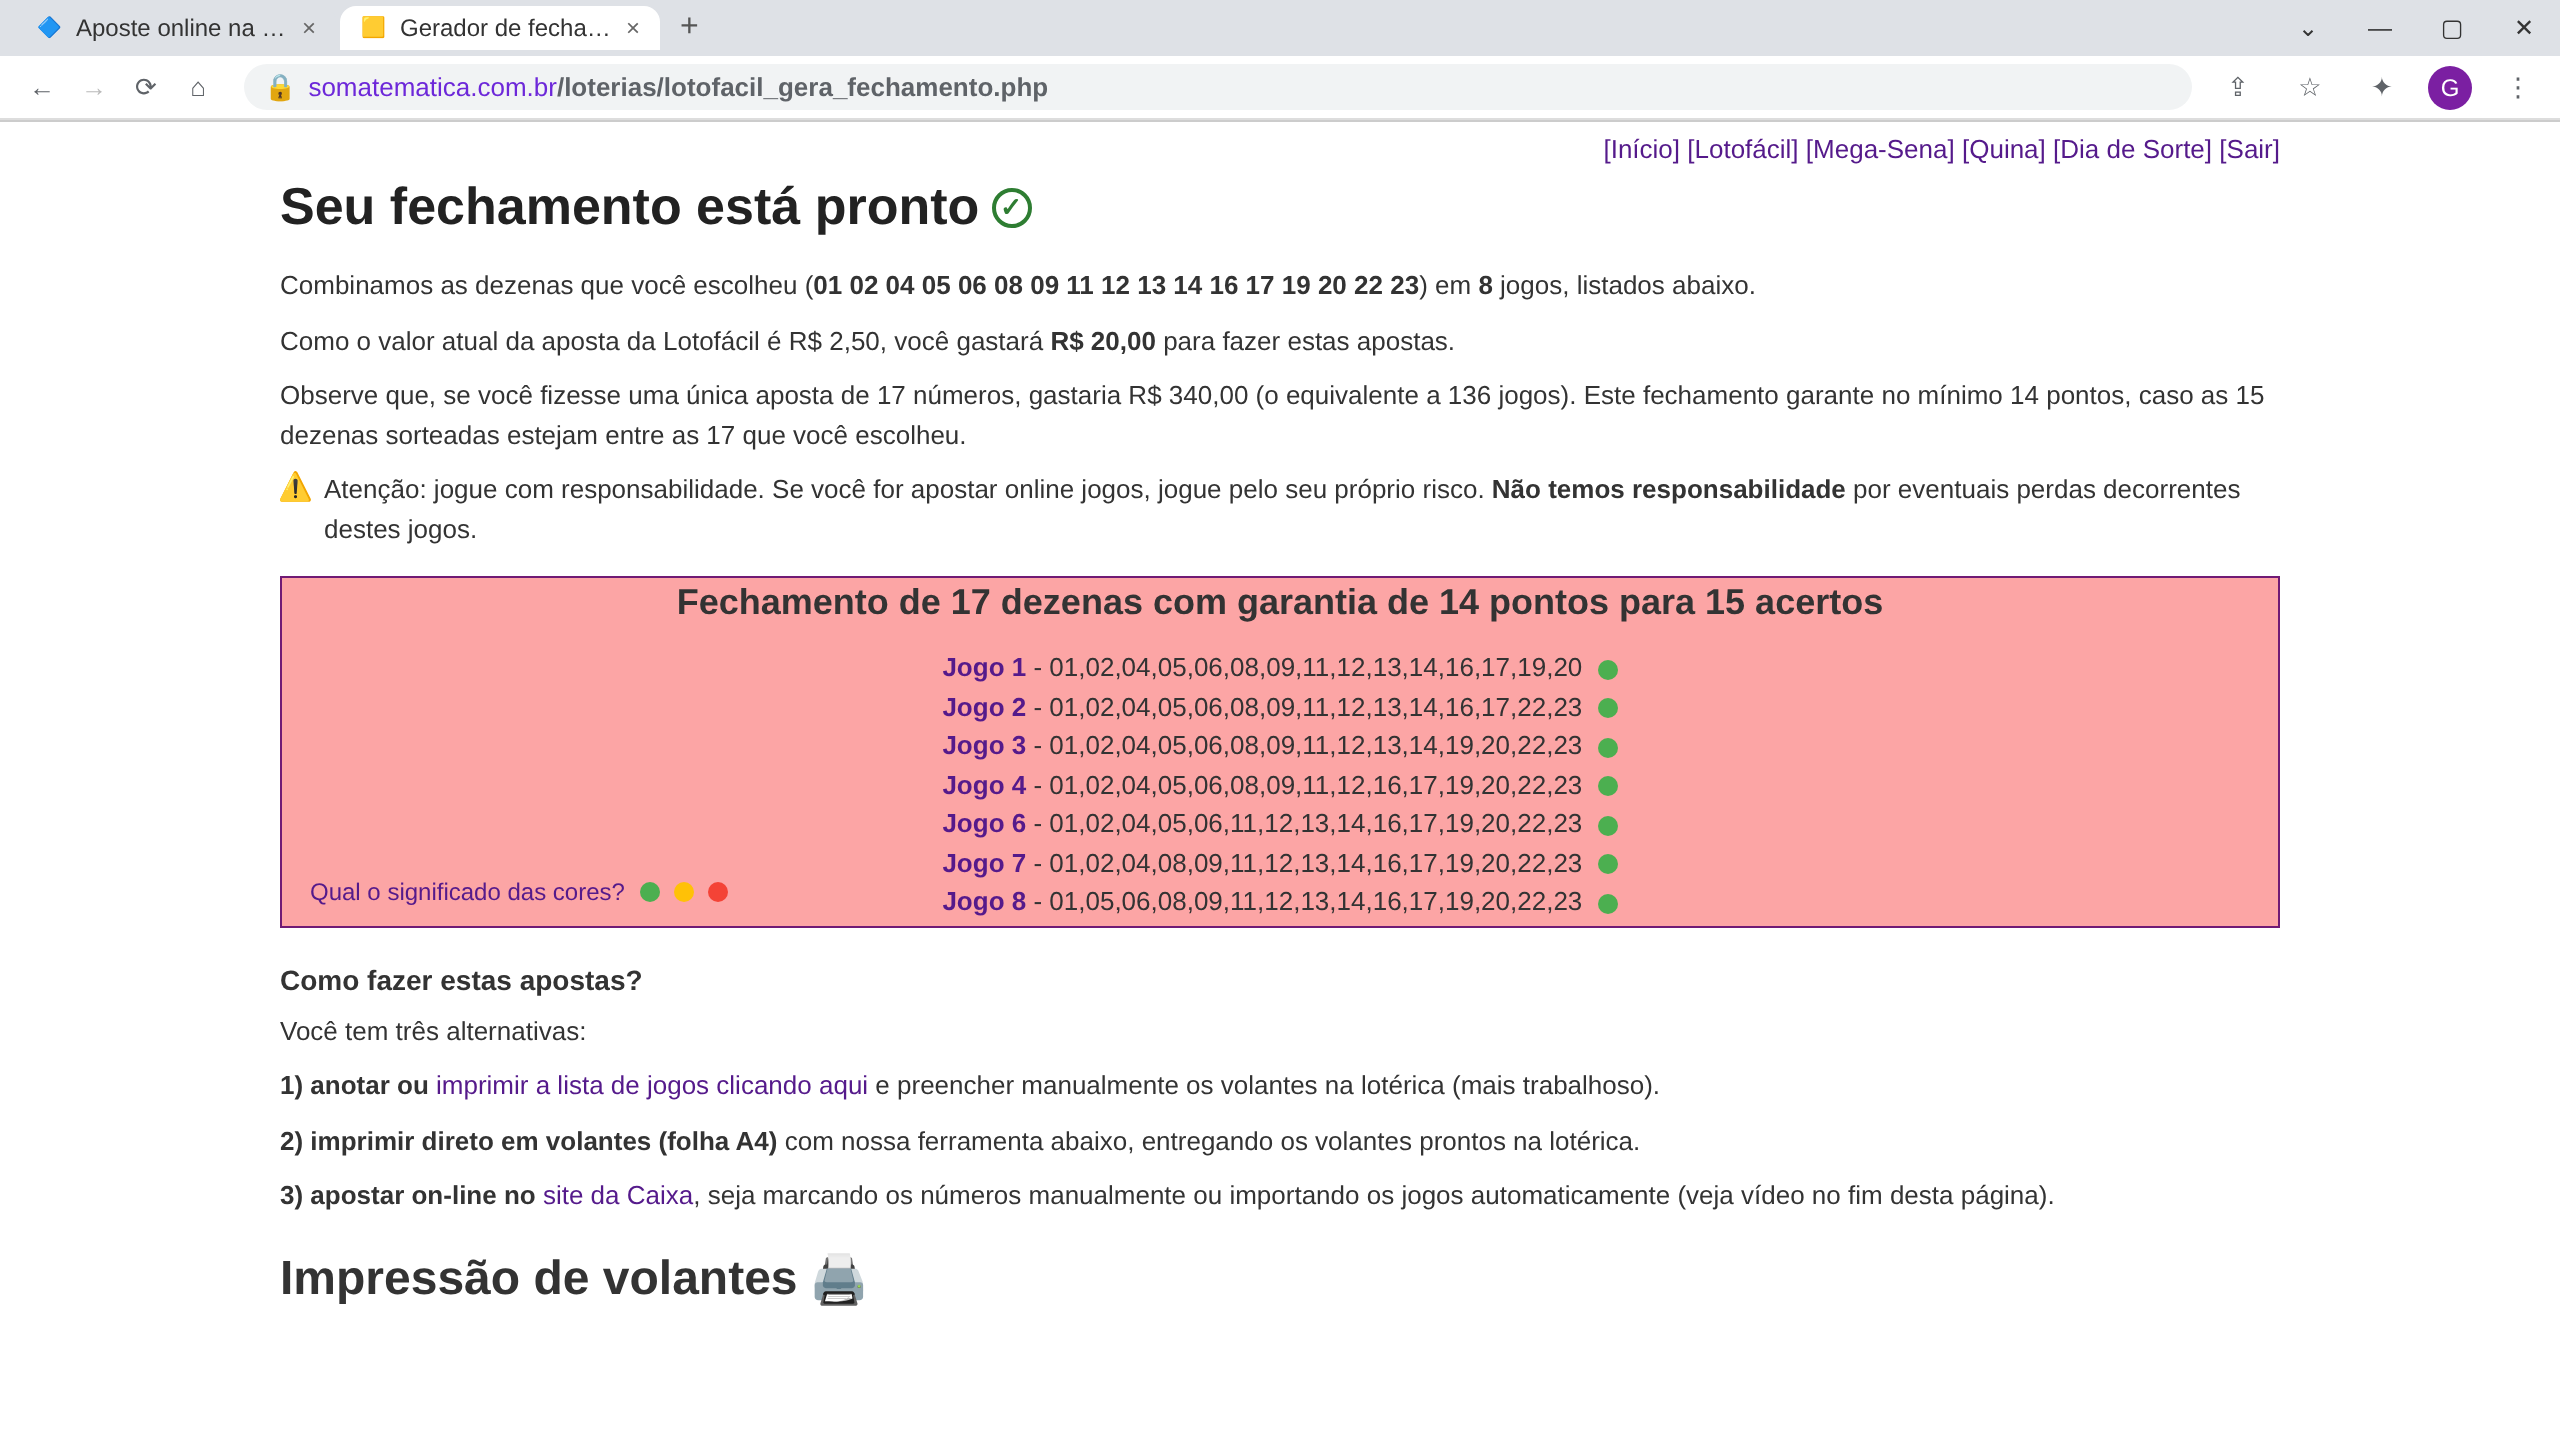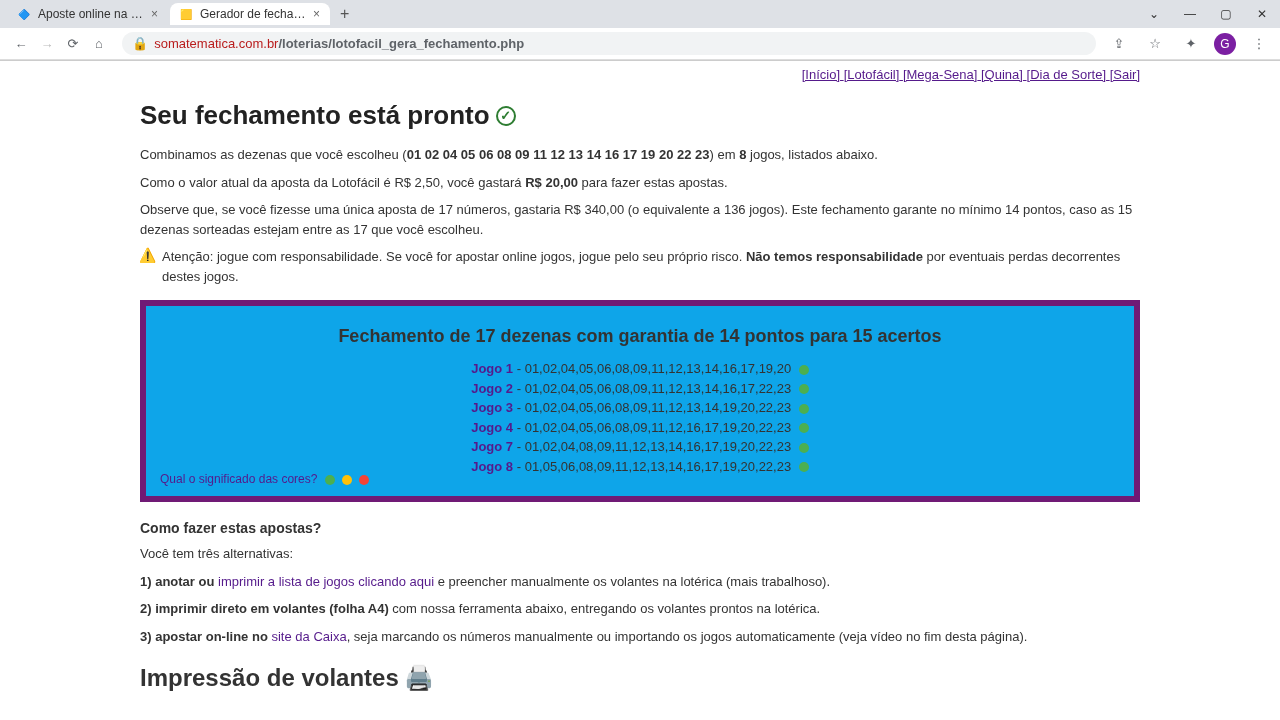--- a/index.html
+++ b/index.html
@@ -14,38 +14,38 @@
 .tab .close { margin-left: 6px; cursor: pointer; color: #666; }
 .new-tab { padding: 0 8px; font-size: 16px; color: #555; cursor: pointer; }
 .window-controls { margin-left: auto; display: flex; }
 .win-ctrl { width: 36px; height: 28px; display: flex; align-items: center; justify-content: center; cursor: pointer; font-size: 12px; }
 
 .toolbar { display: flex; align-items: center; height: 32px; padding: 0 8px; background: #fff; border-bottom: 1px solid #ddd; }
 .nav-btn { width: 26px; height: 26px; display: flex; align-items: center; justify-content: center; cursor: pointer; color: #5f6368; border-radius: 50%; }
 .nav-btn.disabled { color: #bbb; }
 .url-bar { flex: 1; margin: 0 10px; display: flex; align-items: center; background: #f1f3f4; border-radius: 14px; padding: 4px 10px; font-size: 13px; color: #333; }
 .url-bar .lock { margin-right: 6px; color: #5f6368; }
-.url-host { color: #b91c1c; }
+.url-host { color: #6d28d9; }
 .url-path { color: #5f6368; font-weight: bold; }
 .toolbar-right { display: flex; align-items: center; gap: 10px; }
 .avatar { width: 22px; height: 22px; border-radius: 50%; background: #7b1fa2; color: #fff; display: flex; align-items: center; justify-content: center; font-size: 12px; }
 
 .content { max-width: 1020px; margin: 0 auto; padding: 6px 10px 40px; }
-.top-links { text-align: right; font-size: 13px; color: #551a8b; text-decoration: underline; }
+.top-links { text-align: right; font-size: 13px; color: #551a8b; }
 .top-links a { color: #551a8b; text-decoration: none; }
 
-h1.heading { font-size: 26px; font-weight: bold; margin: 18px 0 14px; color: #222; display: flex; align-items: center; gap: 6px;}
+h1.heading { font-size: 26px; font-weight: bold; margin: 6px 0 14px; color: #222; display: flex; align-items: center; gap: 6px;}
 .check-circle { width: 20px; height: 20px; border: 2px solid #2e7d32; border-radius: 50%; display: inline-flex; align-items: center; justify-content: center; color: #2e7d32; font-size: 13px; font-weight: bold; }
 
 p { margin: 8px 0; line-height: 1.5; font-size: 13px; }
 
 .warning-line { display: flex; align-items: flex-start; gap: 6px; }
 .warn-icon { width: 16px; height: 16px; display: inline-flex; align-items: center; justify-content: center; color: #f5a623; font-size: 14px; }
 
-.games-box { margin-top: 14px; background: #0ea5e9; border: 6px solid #701a75; padding: 20px; position: relative; }
+.games-box { margin-top: 14px; background: #fca5a5; border: 1px solid #701a75; padding: 2px; position: relative; }
 .games-title { text-align: center; font-size: 18px; font-weight: bold; margin-bottom: 12px; }
 .game-line { text-align: center; font-size: 13px; line-height: 1.5; }
 .game-label { color: #551a8b; font-weight: bold; }
 .dot { display: inline-block; width: 10px; height: 10px; border-radius: 50%; margin-left: 4px; vertical-align: middle; }
 .dot.green { background: #4caf50; }
 .dot.yellow { background: #ffc107; }
 .dot.red { background: #f44336; }
 .colors-legend { position: absolute; bottom: 10px; left: 14px; font-size: 12px; }
 .colors-legend a { color: #551a8b; text-decoration: none; }
 
@@ -129,20 +129,21 @@
     </span>
   </p>
 
   <div class="games-box">
     <div class="games-title">Fechamento de 17 dezenas com garantia de 14 pontos para 15 acertos</div>
     <div id="games-list">
         <div class="game-line"><span class="game-label">Jogo 1</span> - 01,02,04,05,06,08,09,11,12,13,14,16,17,19,20 <span class="dot green"></span></div>
         <div class="game-line"><span class="game-label">Jogo 2</span> - 01,02,04,05,06,08,09,11,12,13,14,16,17,22,23 <span class="dot green"></span></div>
         <div class="game-line"><span class="game-label">Jogo 3</span> - 01,02,04,05,06,08,09,11,12,13,14,19,20,22,23 <span class="dot green"></span></div>
         <div class="game-line"><span class="game-label">Jogo 4</span> - 01,02,04,05,06,08,09,11,12,16,17,19,20,22,23 <span class="dot green"></span></div>
+        <div class="game-line"><span class="game-label">Jogo 6</span> - 01,02,04,05,06,11,12,13,14,16,17,19,20,22,23 <span class="dot green"></span></div>
         <div class="game-line"><span class="game-label">Jogo 7</span> - 01,02,04,08,09,11,12,13,14,16,17,19,20,22,23 <span class="dot green"></span></div>
         <div class="game-line"><span class="game-label">Jogo 8</span> - 01,05,06,08,09,11,12,13,14,16,17,19,20,22,23 <span class="dot green"></span></div>
       </div>
     <div class="colors-legend">
       <a href="#" class="link">Qual o significado das cores?</a>
       <span class="dot green"></span>
       <span class="dot yellow"></span>
       <span class="dot red"></span>
     </div>
   </div>

